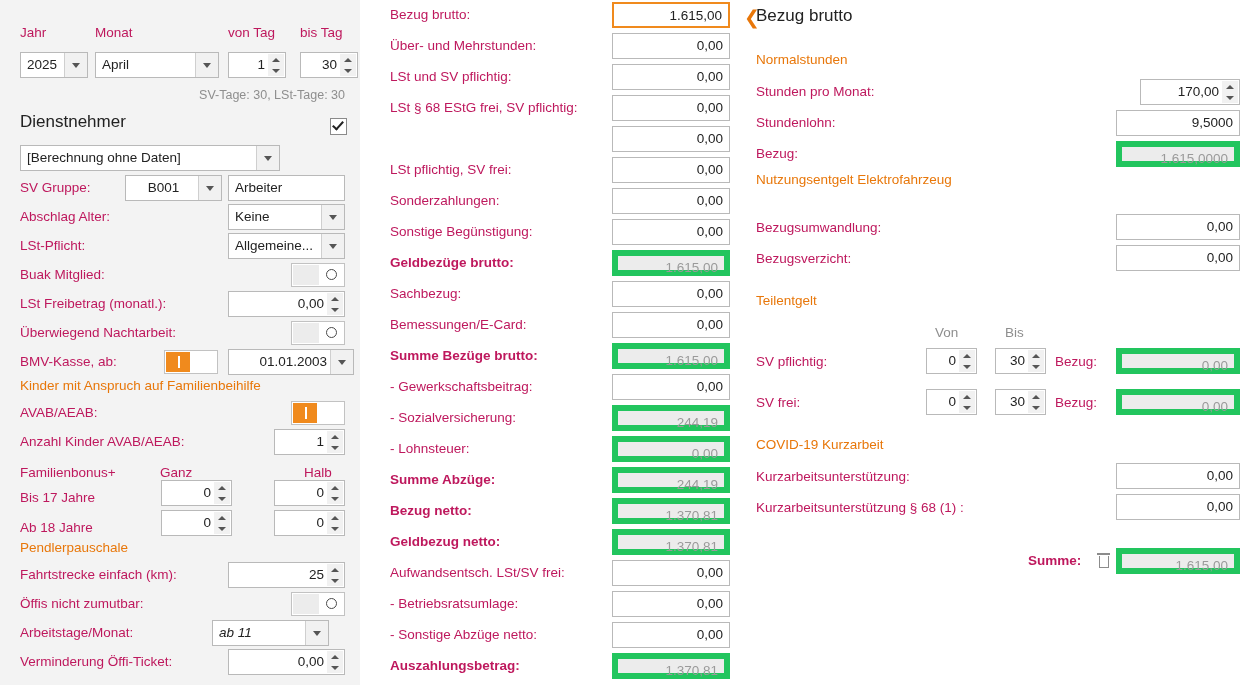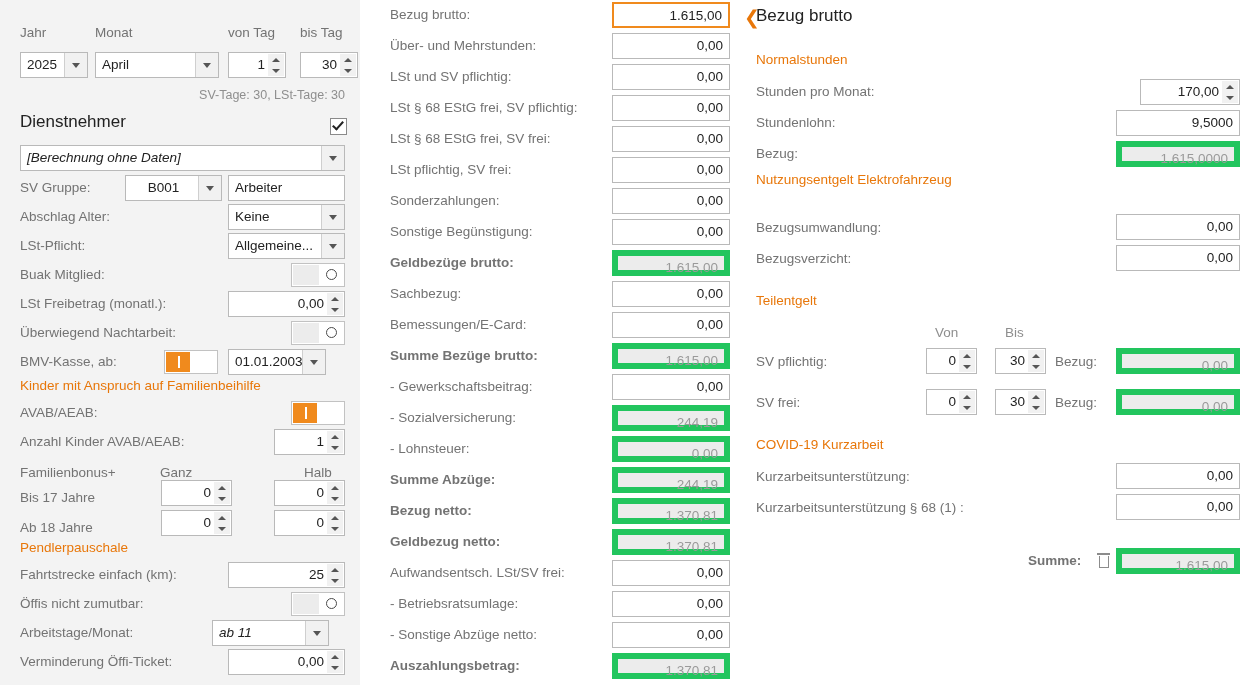--- a/index.html
+++ b/index.html
@@ -33,21 +33,21 @@
     padding: 0 6px;
   }
   .fld.ro {
     background: #ececec;
     border: 6px solid #22c55e;
     color: #9a9a9a;
   }
   .num { text-align: right; }
   .lbl {
     font-size: 13.5px;
-    color: #737373;
+    color: #be185d;
     line-height: 26px;
     white-space: nowrap;
   }
   .lbl.bold { font-weight: bold; }
   .lbl.grey { color: #8e8e8e; }
   .sec {
     color: #e8770a;
     font-size: 13.5px;
     line-height: 20px;
     white-space: nowrap;
@@ -271,21 +271,21 @@
     </div>
 
     <div class="row" style="left:20px; top:112px;">
       <span class="hdr">Dienstnehmer</span>
     </div>
     <div class="row" style="left:330px; top:118px;">
       <span class="chk"></span>
     </div>
 
     <div class="row" style="left:20px; top:145px;">
-      <div class="combo" style="width:325px;font-style:italic;">
+      <div class="combo" style="width:260px;">
         <span>[Berechnung ohne Daten]</span>
         <span class="arrow"></span>
       </div>
     </div>
 
     <div class="row" style="left:20px; top:175px;">
       <span class="lbl">SV Gruppe:</span>
     </div>
     <div class="row" style="left:125px; top:175px;text-align:center;">
       <div class="combo" style="width:97px;">
@@ -351,21 +351,21 @@
     <div class="row" style="left:20px; top:349px;">
       <span class="lbl">BMV-Kasse, ab:</span>
     </div>
     <div class="row" style="left:164px; top:350px;">
       <div class="toggle on">
         <span class="bar"></span>
         <span class="knob"></span>
       </div>
     </div>
     <div class="row" style="left:228px; top:349px;">
-      <div class="combo" style="width:98px;text-align:right;">
+      <div class="combo" style="width:126px;text-align:right;">
         <span>01.01.2003</span>
         <span class="arrow"></span>
       </div>
     </div>
 
     <div class="row" style="left:20px; top:376px;">
       <span class="sec">Kinder mit Anspruch auf Familienbeihilfe</span>
     </div>
 
     <div class="row" style="left:20px; top:400px;">
@@ -493,21 +493,20 @@
     </div>
     <div class="c-row" style="top:64px;">
       <span class="lbl">LSt und SV pflichtig:</span>
       <div class="fld num">0,00</div>
     </div>
     <div class="c-row" style="top:95px;">
       <span class="lbl">LSt § 68 EStG frei, SV pflichtig:</span>
       <div class="fld num">0,00</div>
     </div>
     <div class="c-row" style="top:126px;">
-      <span class="lbl">LSt § 68 EStG frei, SV frei:</span>
       <div class="fld num">0,00</div>
     </div>
     <div class="c-row" style="top:157px;">
       <span class="lbl">LSt pflichtig, SV frei:</span>
       <div class="fld num">0,00</div>
     </div>
     <div class="c-row" style="top:188px;">
       <span class="lbl">Sonderzahlungen:</span>
       <div class="fld num">0,00</div>
     </div>

